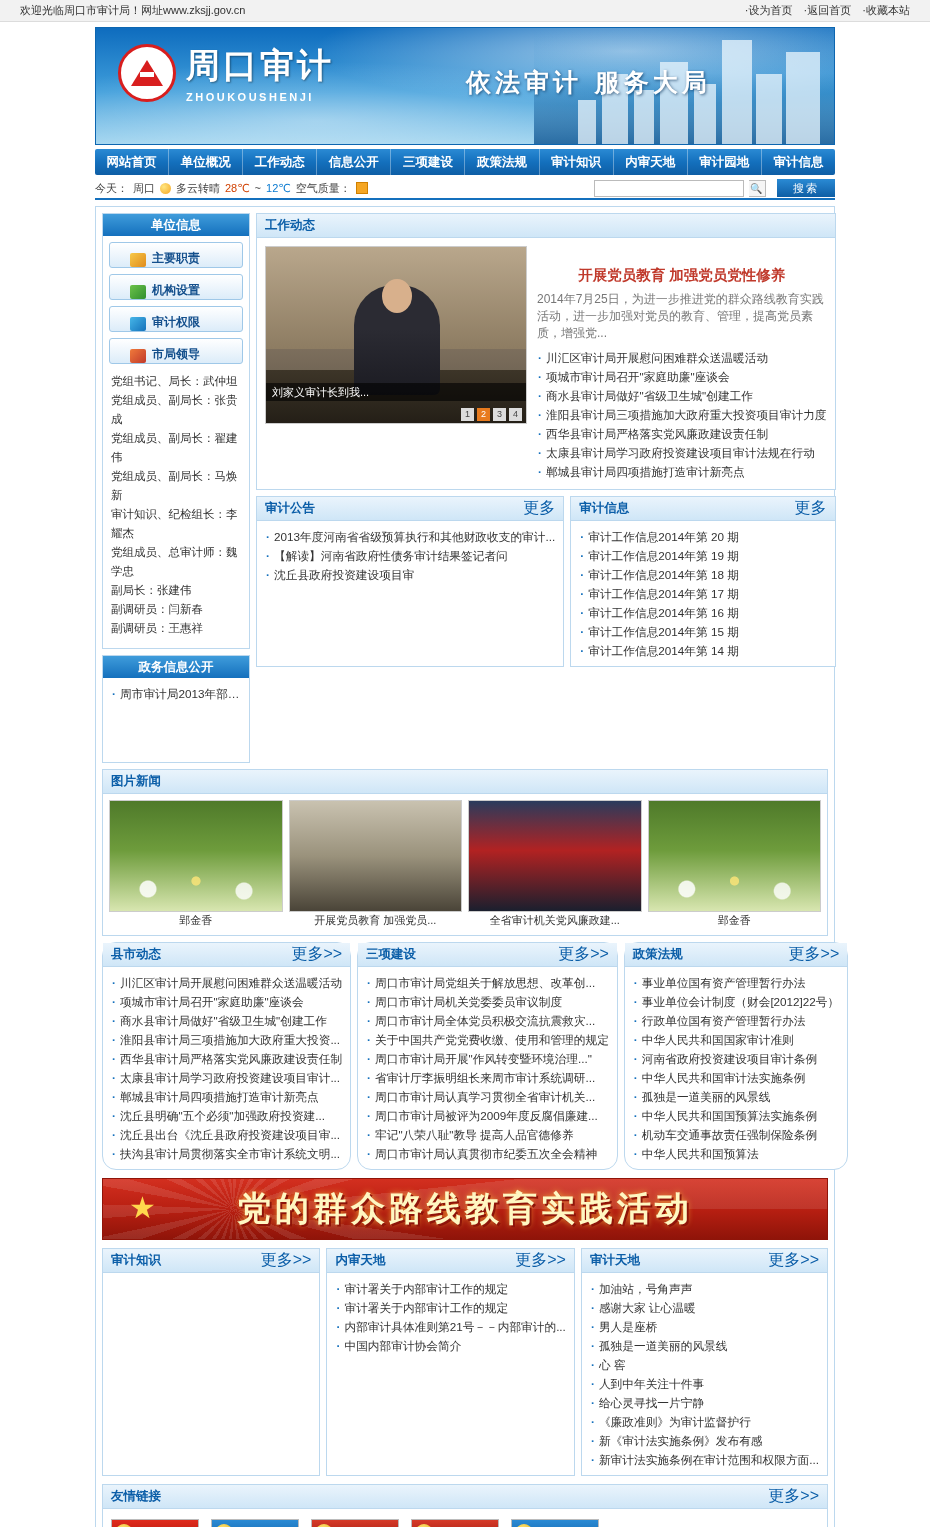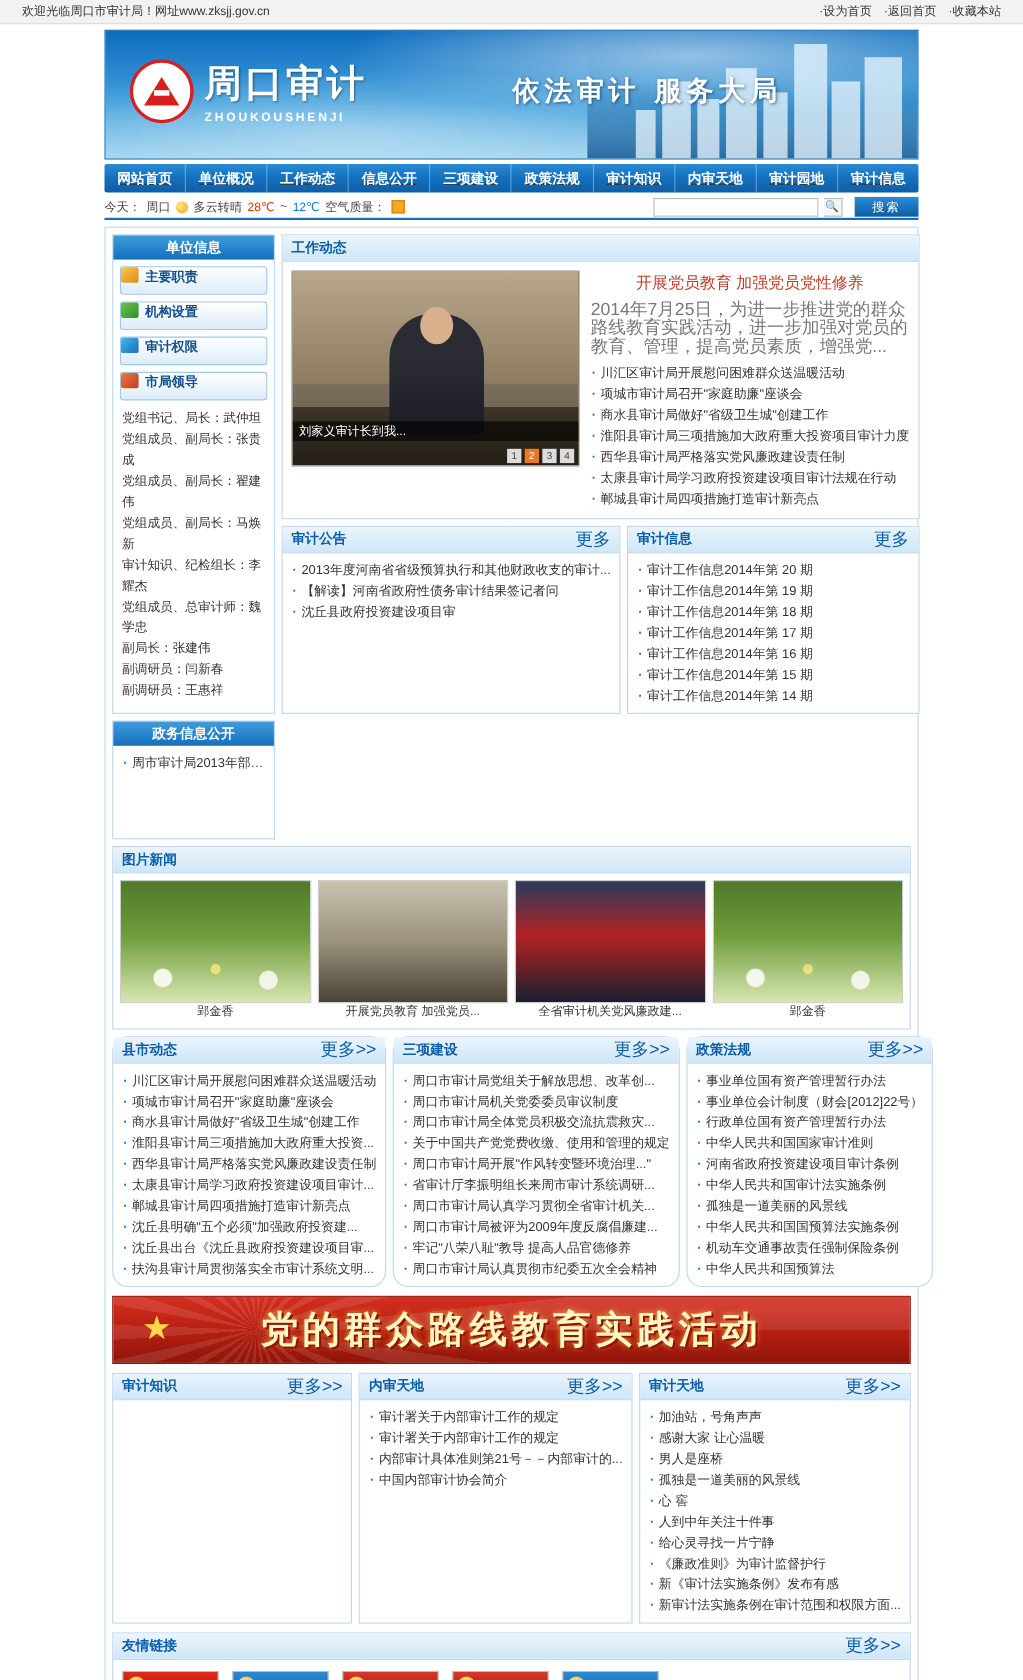--- a/index.html
+++ b/index.html
@@ -44,21 +44,21 @@
       radial-gradient(ellipse at 30% 80%, rgba(255,255,255,.35) 0%, rgba(255,255,255,0) 45%),
       linear-gradient(to bottom, #0e6cbe 0%, #3f9edb 55%, #9fd4ef 100%);
   }
   .banner .city {
     position: absolute; right: 0; bottom: 0; width: 300px; height: 118px;
     background:
       linear-gradient(to top, rgba(20,90,150,.85) 0%, rgba(60,150,210,.15) 60%, rgba(255,255,255,0) 100%);
   }
   .banner .bldg { position: absolute; bottom: 0; background: rgba(235,245,252,.75); }
   .logo-area {
-    position: absolute; left: 22px; top: 25px;
+    position: absolute; left: 22px; top: 15px;
     display: flex; align-items: center; gap: 10px;
   }
   .logo-mark {
     width: 58px; height: 58px; border-radius: 50%;
     background: #fff; border: 3px solid #d81e1e;
     display: flex; align-items: center; justify-content: center;
     position: relative;
   }
   .logo-mark .tri {
     width: 0; height: 0;
@@ -88,21 +88,20 @@
     letter-spacing: 4px;
     text-shadow: 1px 1px 3px rgba(0,40,80,.65);
   }
   
   .nav {
     width: 740px; margin: 4px auto 0;
     height: 26px;
     background: linear-gradient(to bottom,#2a8ad4 0%, #1470bd 50%, #0e5ea5 100%);
     display: flex; align-items: stretch;
     border-radius: 2px;
-    text-decoration: underline;
   }
   .nav a {
     flex: 1;
     display: flex; align-items: center; justify-content: center;
     color: #fff; font-size: 12.5px; font-weight: bold;
     text-decoration: none;
     border-right: 1px solid rgba(255,255,255,.35);
     cursor: pointer;
   }
   .nav a:last-child { border-right: none; }
@@ -170,22 +169,22 @@
     display: flex; align-items: center; justify-content: center;
     color: #fff; font-weight: bold; font-size: 12.5px;
   }
   
   .left-col { width: 148px; }
   .side-btn {
     height: 26px; margin: 6px 6px 0;
     background: linear-gradient(to bottom,#ffffff,#dcecf9);
     border: 1px solid #9fc8e8;
     border-radius: 3px;
-    display: flex; align-items: flex-start; gap: 6px;
-    padding-left: 0;
+    display: flex; align-items: flex-end; gap: 6px;
+    padding-left: 20px;
     cursor: pointer;
   }
   .side-btn .ic {
     width: 16px; height: 14px; border-radius: 2px; flex: none;
   }
   .ic-doc   { background: linear-gradient(135deg,#f7c948,#e08b1c); }
   .ic-org   { background: linear-gradient(135deg,#6cc24a,#2f8f2f); }
   .ic-power { background: linear-gradient(135deg,#46b6e8,#1472bb); }
   .ic-lead  { background: linear-gradient(135deg,#f07a3a,#c0392b); }
   .side-btn span.lb { font-size: 12px; color: #134f8c; font-weight: bold; }
@@ -235,25 +234,25 @@
     position: absolute; right: 4px; bottom: 2px; display: flex; gap: 3px;
   }
   .photo .dots i {
     width: 13px; height: 13px; background: #dcdcdc; color: #444;
     font-style: normal; font-size: 9px; line-height: 13px; text-align: center;
     cursor: pointer;
   }
   .photo .dots i.on { background: #e87b1e; color: #fff; }
   .news-main { flex: 1; }
   .news-main h2 {
-    margin: 2px 0 6px; font-size: 14.5px; color: #c0392b; font-weight: normal;
+    margin: 20px 0 6px; font-size: 14.5px; color: #c0392b; font-weight: bold;
     text-align: center;
   }
   .news-main .abs {
-    font-size: 16px; color: #777; line-height: 17px; margin-bottom: 6px;
+    font-size: 12px; color: #777; line-height: 17px; margin-bottom: 6px;
   }
   ul.dl { list-style: none; margin: 0; padding: 0; }
   ul.dl li {
     font-size: 11.7px; line-height: 19px; color: #333;
     padding-left: 9px; position: relative;
     white-space: nowrap; overflow: hidden; text-overflow: ellipsis;
     cursor: pointer;
   }
   ul.dl li::before {
     content: "·"; position: absolute; left: 1px; color: #1470bd; font-weight: bold;

